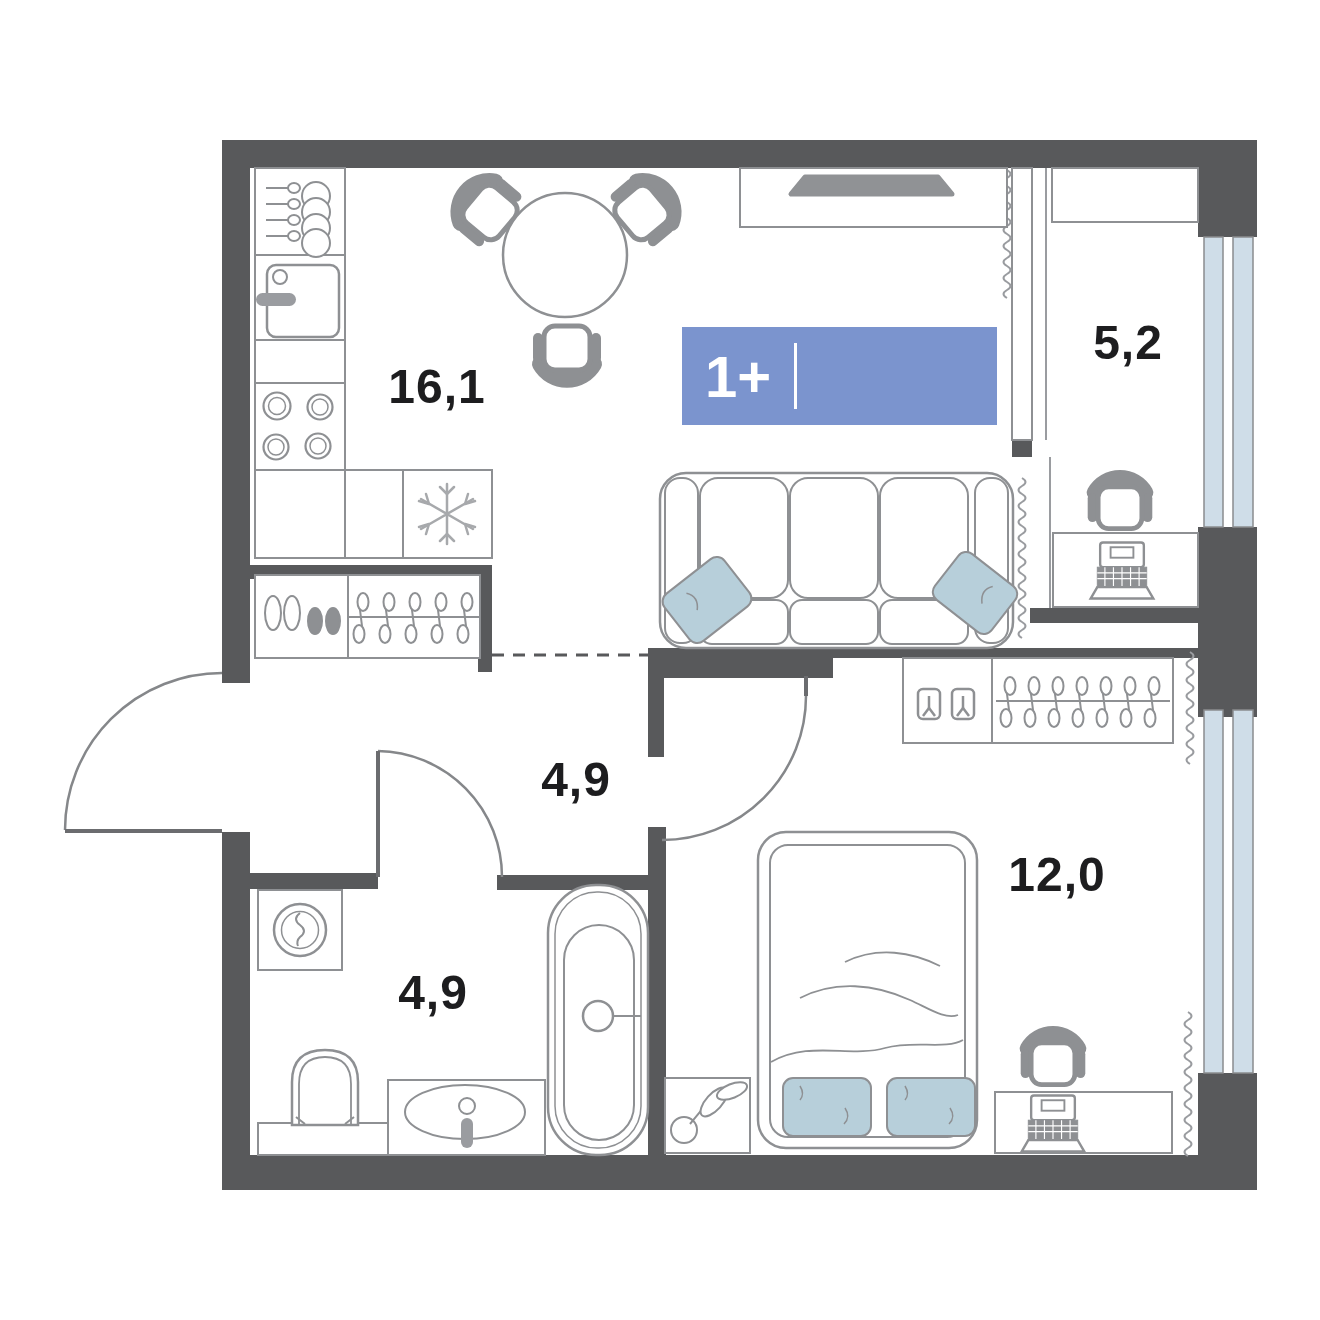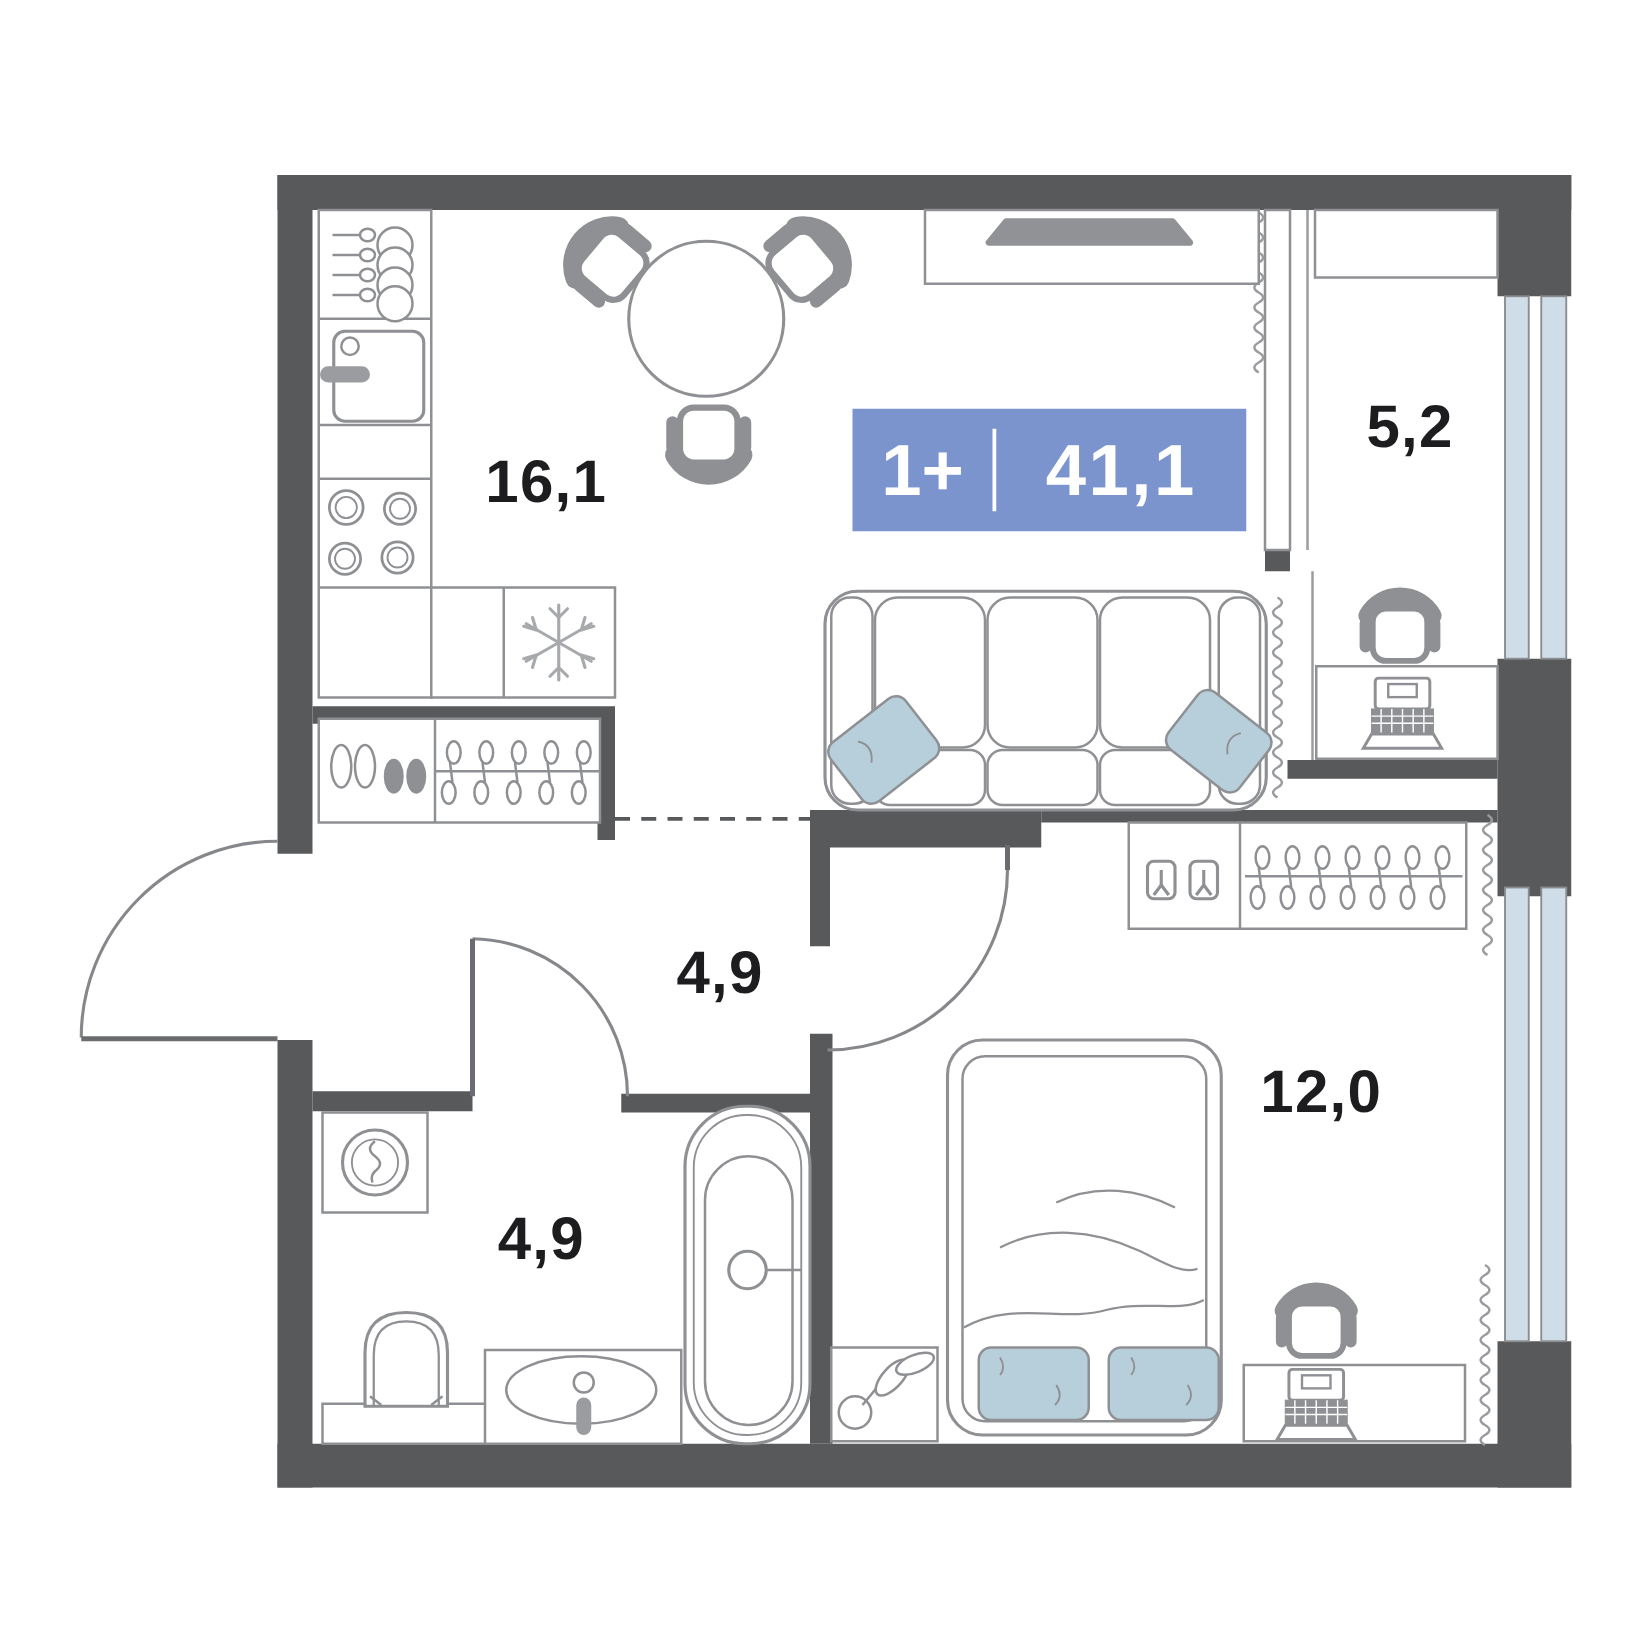--- a/index.html
+++ b/index.html
@@ -275,21 +275,20 @@
     <rect x="1052" y="168" width="146" height="54" fill="#fff" stroke="#8e9093" stroke-width="2"></rect>
     <use href="#chair" transform="translate(1120,504) scale(0.95)"></use>
     <rect x="1053" y="533" width="145" height="74" fill="#fff" stroke="#8e9093" stroke-width="2"></rect>
     <use href="#laptop" transform="translate(1122,571) scale(0.95)"></use>
   </g>
 </svg>
 
 <div class="badge">
   <span class="cell-a">1+</span>
   <span class="bdiv"></span>
-  <span class="cell-b">41,1</span>
 </div>
 
 <div class="lbl" style="left:437px;top:386px;">16,1</div>
 <div class="lbl" style="left:1128px;top:342px;">5,2</div>
 <div class="lbl" style="left:576px;top:779px;">4,9</div>
 <div class="lbl" style="left:433px;top:992px;">4,9</div>
 <div class="lbl" style="left:1057px;top:874px;text-align:center;">12,0</div>
 
 </div>
 

